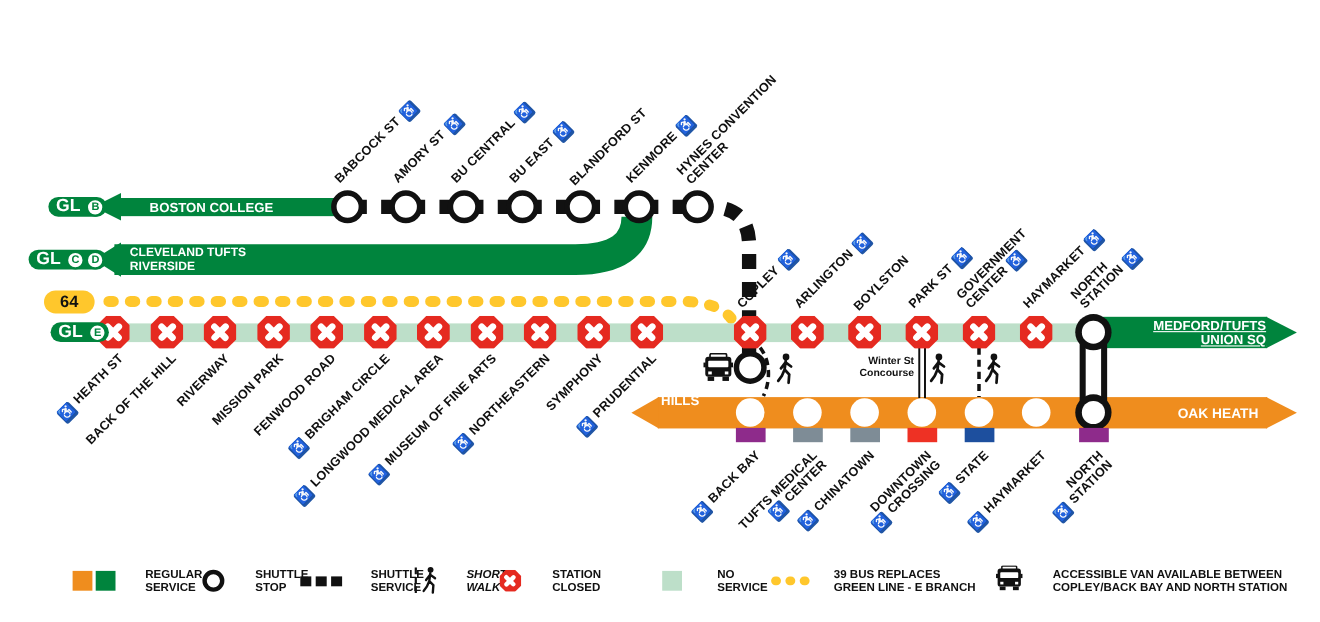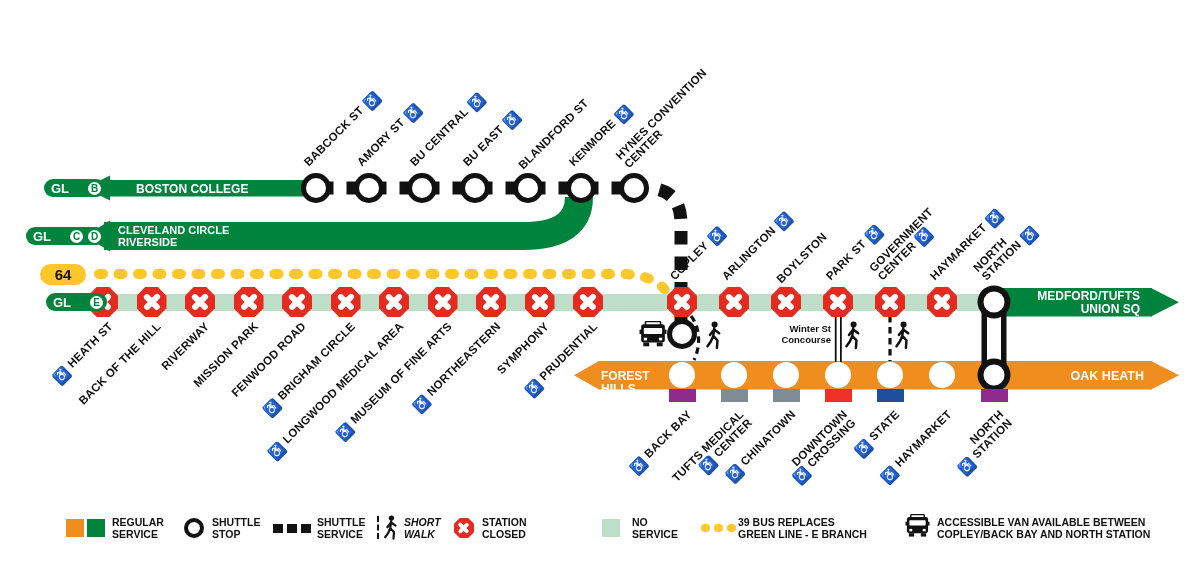--- a/index.html
+++ b/index.html
@@ -15,29 +15,29 @@
   .lbl.top .acc{margin-left:5px;}
   .lbl.bot .acc{margin-right:5px;}
   .xm{position:absolute;width:30px;height:30px;background:var(--red);
       clip-path:polygon(29% 0,71% 0,100% 29%,100% 71%,71% 100%,29% 100%,0 71%,0 29%);}
   .xm::before,.xm::after{content:"";position:absolute;left:17%;top:40.5%;width:66%;height:19%;border-radius:3px;background:#fff;}
   .xm::before{transform:rotate(45deg);} .xm::after{transform:rotate(-45deg);}
   .sc{position:absolute;width:20px;height:20px;border:5.5px solid #111;background:#fff;border-radius:50%;box-sizing:content-box;}
   .tick{position:absolute;width:27px;height:13px;}
   .atx{position:absolute;color:#fff;font-weight:700;white-space:pre-line;}
   .glpill{position:absolute;display:flex;align-items:center;height:18px;border-radius:10px;padding:0 2px 0 7px;}
-  .glpill .gl{color:#fff;font-size:13px;font-weight:700;margin-right:16px;text-align:center;}
+  .glpill .gl{color:#fff;font-size:16px;font-weight:700;margin-right:4px;text-align:center;}
   .glpill .cir{width:13px;height:13px;background:#fff;border:2px solid;border-radius:50%;font-size:10px;font-weight:700;
                line-height:13px;text-align:center;margin-left:1px;box-sizing:content-box;}
   .buspill{position:absolute;width:46px;height:21px;border-radius:11px;color:#111;font-size:15px;font-weight:700;
            display:flex;align-items:center;justify-content:center;}
   .note{position:absolute;font-size:9.5px;font-weight:700;line-height:1.12;white-space:pre-line;color:#101010;}
   .walkicon{position:absolute;}
   .vanicon{position:absolute;}
-  .legend-label{position:absolute;font-size:10.5px;font-weight:700;line-height:1.18;white-space:pre-line;color:#101010;}
+  .legend-label{position:absolute;font-size:10.5px;font-weight:700;line-height:1.18;white-space:pre-line;color:#101010;margin-left:20px;}
   .lsq{position:absolute;width:18px;height:18px;}
   .ldash{position:absolute;background:#111;}
   .ydot{position:absolute;background:var(--yellow);border-radius:4px;width:9px;height:8px;}
   .dashv{position:absolute;border-left:2.5px dashed #111;}
 </style>
 </head>
 <body style="--red: #E52A20; --accblue: #2156A5; --yellow: #FFC72C;">
 
 <div id="map">
   <svg id="lines" width="1200" height="565" viewBox="0 0 1200 565">
@@ -80,25 +80,25 @@
       <line x1="994" y1="302" x2="994" y2="375" stroke="#111" stroke-width="25"></line>
       <line x1="994" y1="302" x2="994" y2="375" stroke="#fff" stroke-width="14"></line>
       <circle cx="994" cy="302" r="16.5" fill="#111"></circle>
         <circle cx="994" cy="302" r="10.5" fill="#fff"></circle>
       <circle cx="994" cy="375" r="16.5" fill="#111"></circle>
         <circle cx="994" cy="375" r="10.5" fill="#fff"></circle>
     </g>
   </svg>
 
   <div class="atx" style="left:120px;top:181.5px;font-size:12px;padding-left:16px;">BOSTON COLLEGE</div>
-  <div class="atx" style="left:118px;top:224px;font-size:11px;line-height:1.13;">CLEVELAND CIRCLE
+  <div class="atx" style="left:118px;top:224px;font-size:11px;line-height:1.13;">CLEVELAND TUFTS
 RIVERSIDE</div>
-  <div class="atx" style="right:60px;top:289.5px;font-size:12px;line-height:1.15;text-align:right;">MEDFORD/TUFTS
+  <div class="atx" style="right:49px;top:289.5px;font-size:12px;line-height:1.15;text-align:right;text-decoration:underline;">MEDFORD/TUFTS
 UNION SQ</div>
-  <div class="atx" style="left:601px;top:370px;font-size:12px;line-height:1.1;">FOREST
+  <div class="atx" style="left:601px;top:345px;font-size:12px;line-height:1.1;">FOREST
 HILLS</div>
   <div class="atx" style="right:56px;top:368.5px;font-size:12.5px;text-align:right;">OAK HEATH</div>
 
   <div class="note" style="right:369px;top:324px;text-align:right;">Winter St
 Concourse</div>
 
   <div id="gen">
       <div class="sc" style="left:300.5px;top:172.5px;"></div>
       <div class="anchor" style="left:313px;top:171px;">
         <div class="lbl top">

